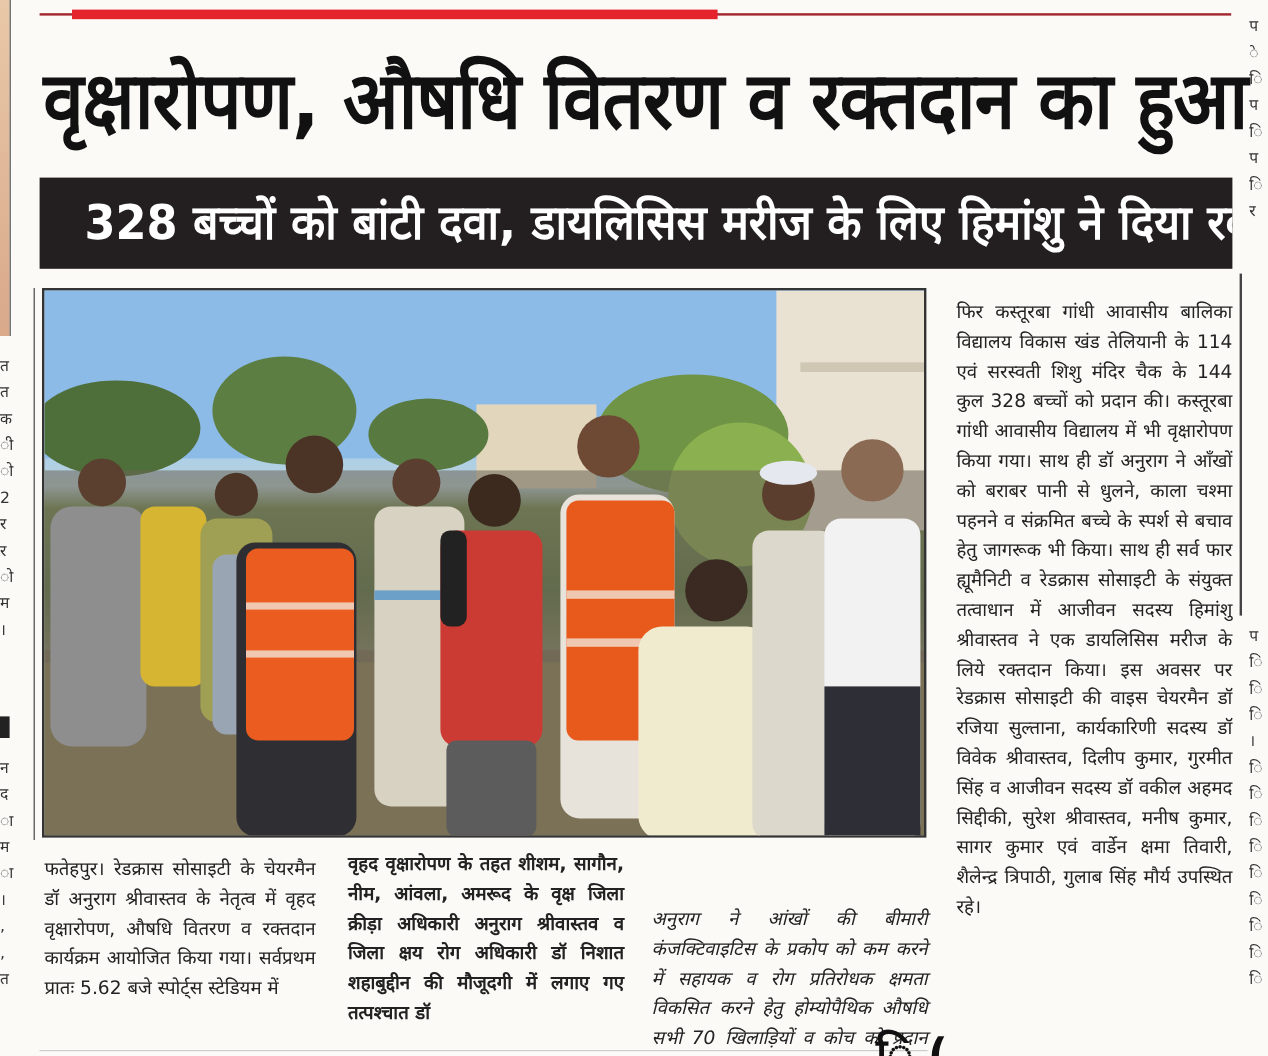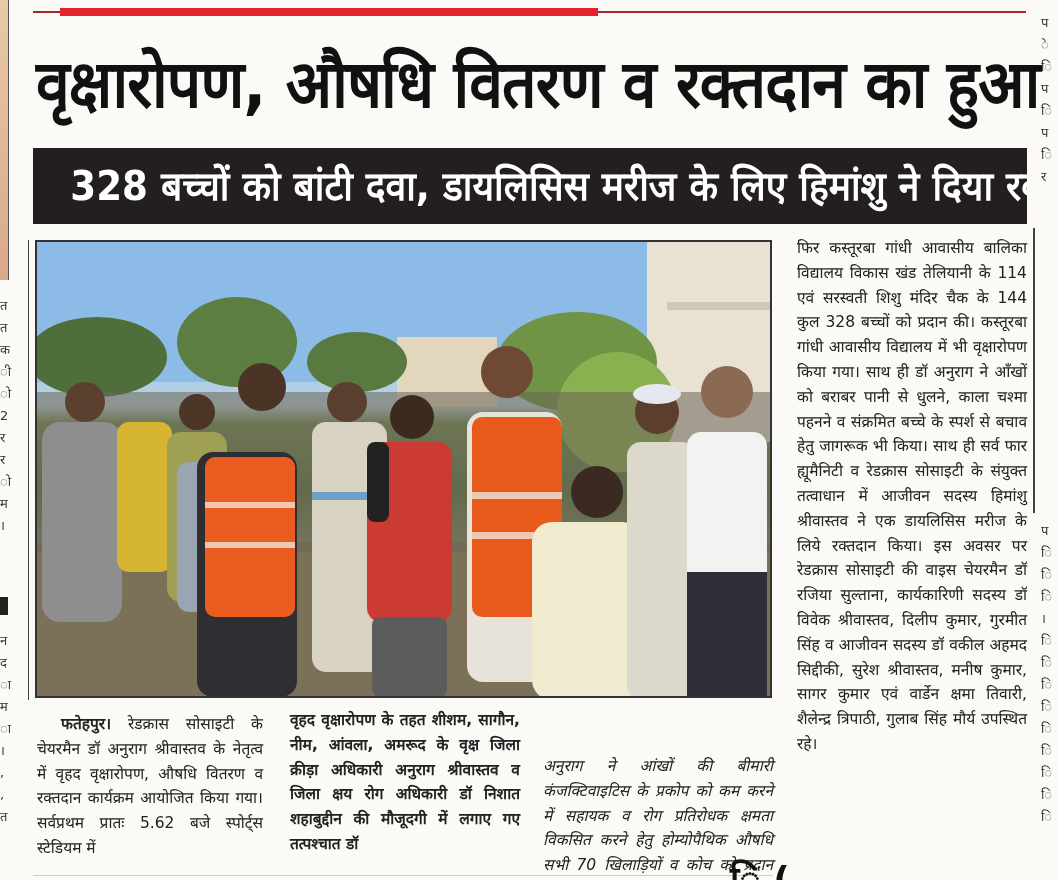--- a/index.html
+++ b/index.html
@@ -68,25 +68,25 @@
   .photo {
     position: absolute; left: 35px; top: 240px; width: 737px; height: 458px;
     border: 2px solid #333; box-sizing: border-box; overflow: hidden;
     background: linear-gradient(180deg, #7fb3e6 0%, #a8cdee 28%, #b9d2d9 36%, #6f8a4f 40%, #587441 55%, #8d8a6a 70%, #857b5e 100%);
   }
   .photo svg { position: absolute; left: 0; top: 0; }
   .body-col {
     position: absolute; font-size: 15.5px; line-height: 24.8px; color: #222;
     text-align: justify; text-align-last: justify;
   }
-  .body-col .dateline { font-weight: bold; margin-left: 24px; }
+  .body-col .dateline { font-weight: normal; }
   .col1 { left: 37px; top: 712px; width: 226px; }
   .col2 { left: 290px; top: 708px; width: 230px; font-weight: bold; }
   .col3 { left: 543px; top: 754px; width: 230px; font-style: italic; }
-  .col4 { left: 797px; top: 236px; width: 230px; }
+  .col4 { left: 797px; top: 248px; width: 230px; }
   .body-col p { margin: 0; }
   .body-col .last { text-align-last: left; }
   .bottom-rule {
     position: absolute; left: 33px; top: 875px; width: 740px; height: 1px; background: #ccc;
   }
   .next-head {
     position: absolute; left: 730px; top: 860px; font-size: 36px; font-weight: bold; color: #111; line-height: 40px;
   }
 </style>
 </head>

